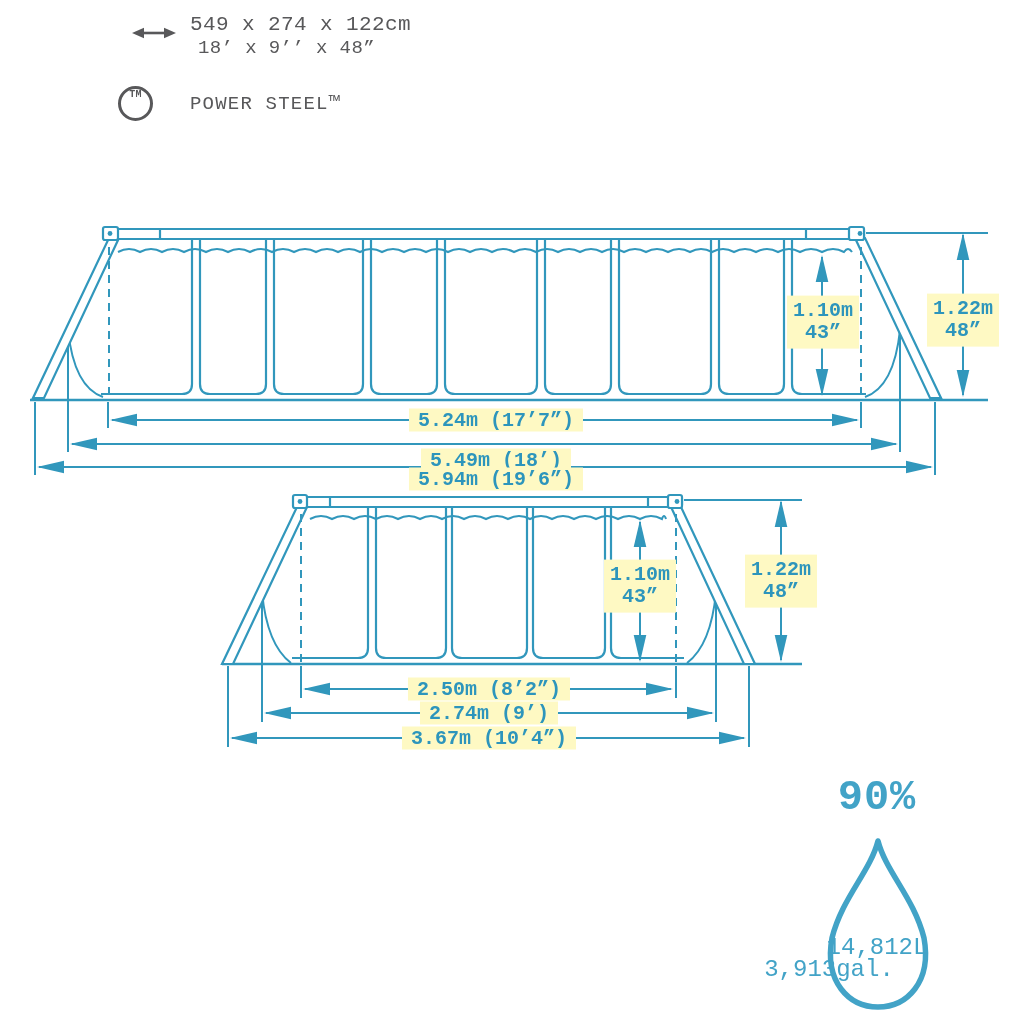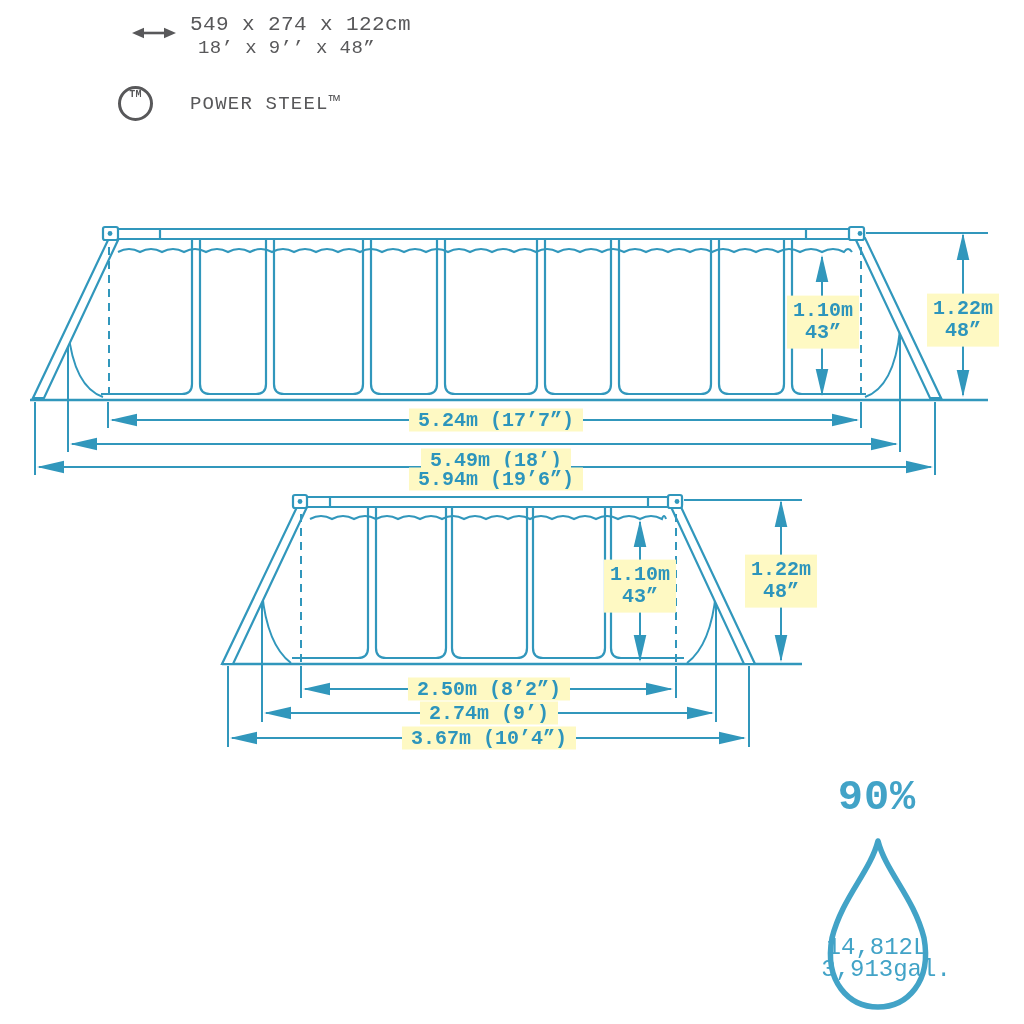--- a/index.html
+++ b/index.html
@@ -213,15 +213,15 @@
     <div>1.10m</div>
     <div>43”</div>
   </div>
   <div class="dim-label dim-label-v" style="left:781px;top:581px;">
     <div>1.22m</div>
     <div>48”</div>
   </div>
 
   <div class="pct">90%</div>
   <div class="drop-label" style="left:877px;top:947px;">14,812L</div>
-  <div class="drop-label" style="left:886px;top:969px;">3,913gal.</div>
+  <div class="drop-label" style="left:829px;top:969px;">3,913gal.</div>
 
 </div>
 
 </body></html>

